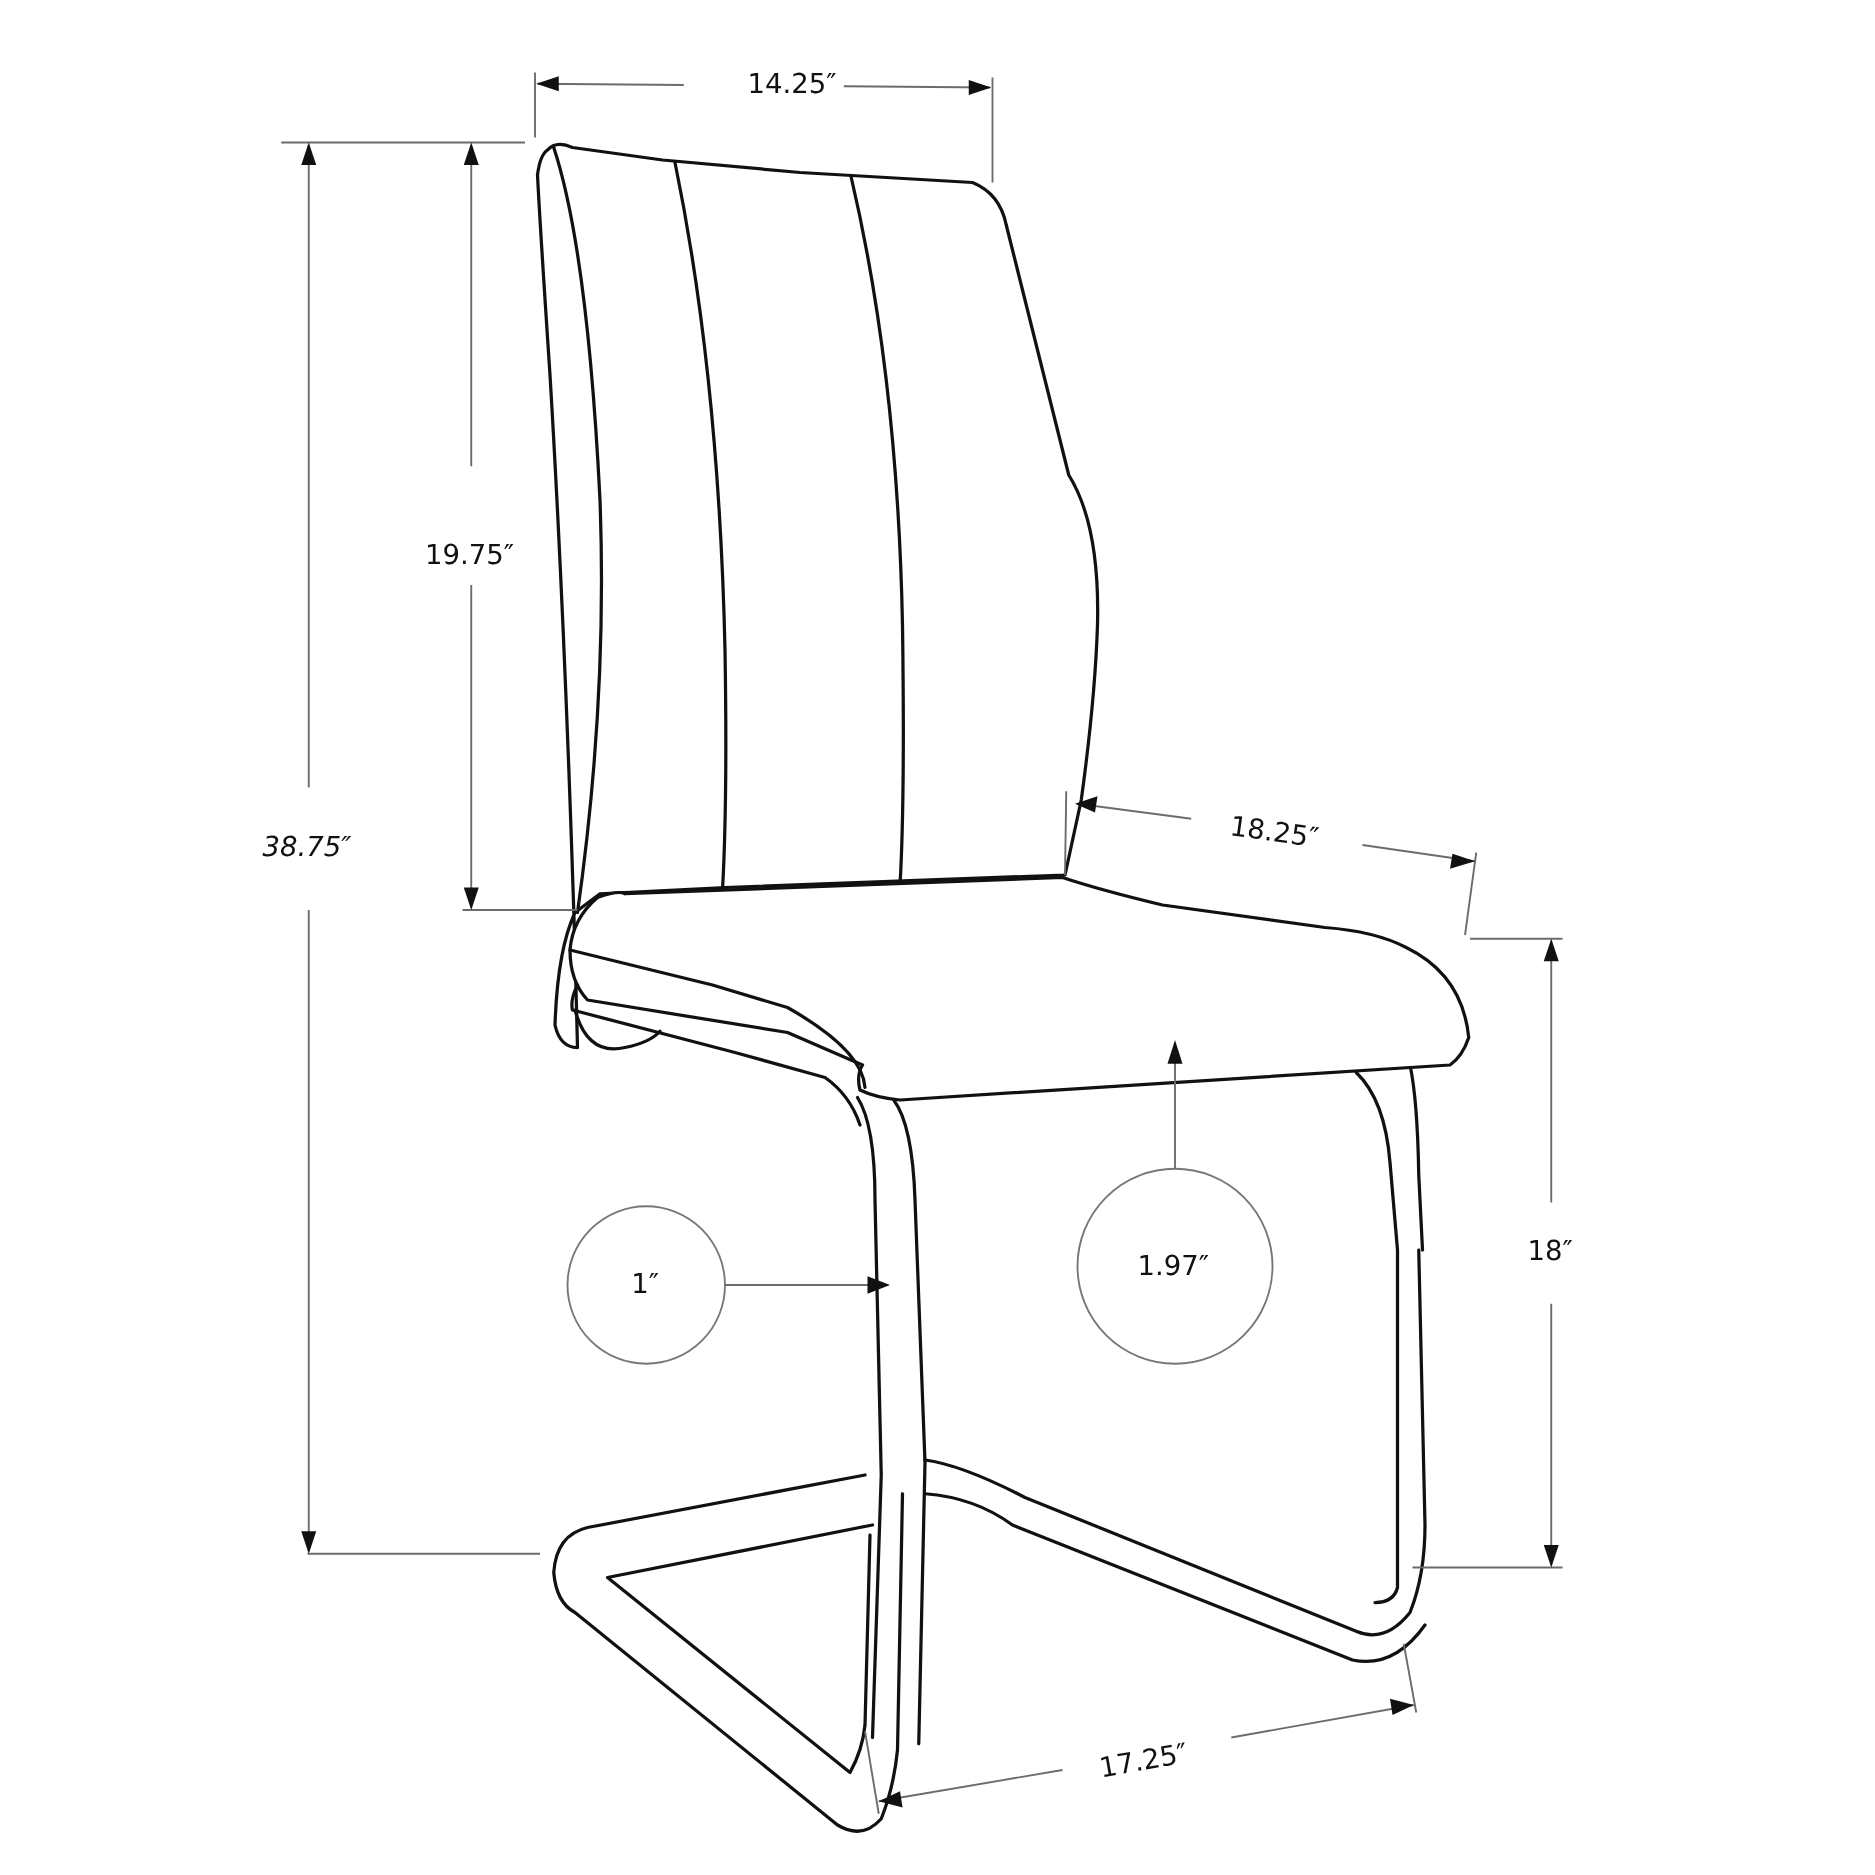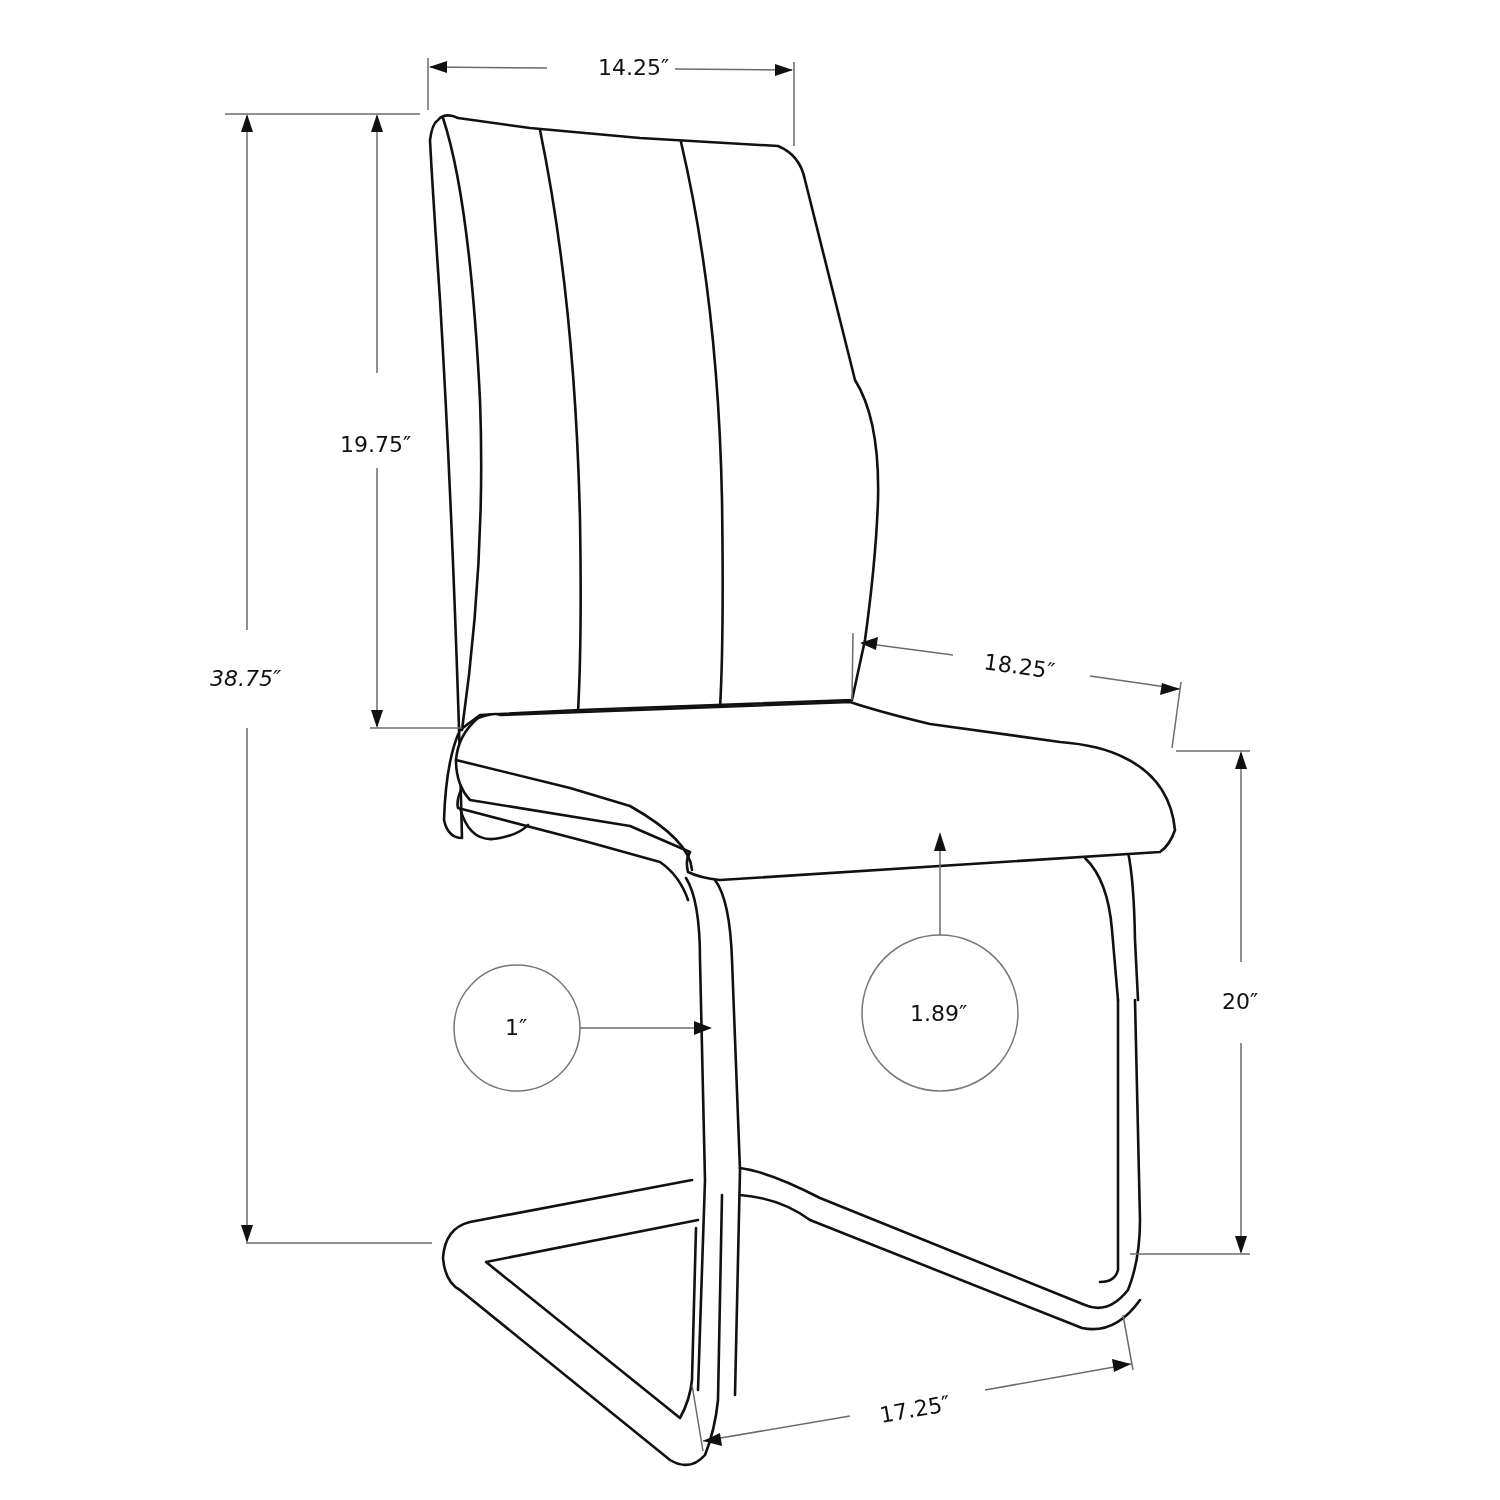--- a/index.html
+++ b/index.html
@@ -119,16 +119,16 @@
     <ellipse class="callout" cx="940" cy="1013" rx="78" ry="78"></ellipse>
     <line class="dim" x1="940" y1="935" x2="940" y2="848"></line>
     <polygon class="arrow" points="940,832 934,851 946,851"></polygon>
   </g>
 </svg>
 
 <div class="label" style="left:598px; top:57px;">14.25″</div>
 <div class="label" style="left:340px; top:411px;margin-top:23px;">19.75″</div>
 <div class="label" style="left:210px; top:668px;font-style:italic;">38.75″</div>
 <div class="label" style="left:984px; top:651px; transform: rotate(8deg); transform-origin: left center;">18.25″</div>
-<div class="label" style="left:1222px; top:991px;">20″</div>
+<div class="label" style="left:1222px; top:991px;">18″</div>
 <div class="label" style="left:880px; top:1405px; transform: rotate(-10deg); transform-origin: left center;">17.25″</div>
 <div class="label" style="left:505px; top:1017px;">1″</div>
-<div class="label" style="left:910px; top:1003px;">1.89″</div>
+<div class="label" style="left:910px; top:1003px;">1.97″</div>
 
 </body></html>

